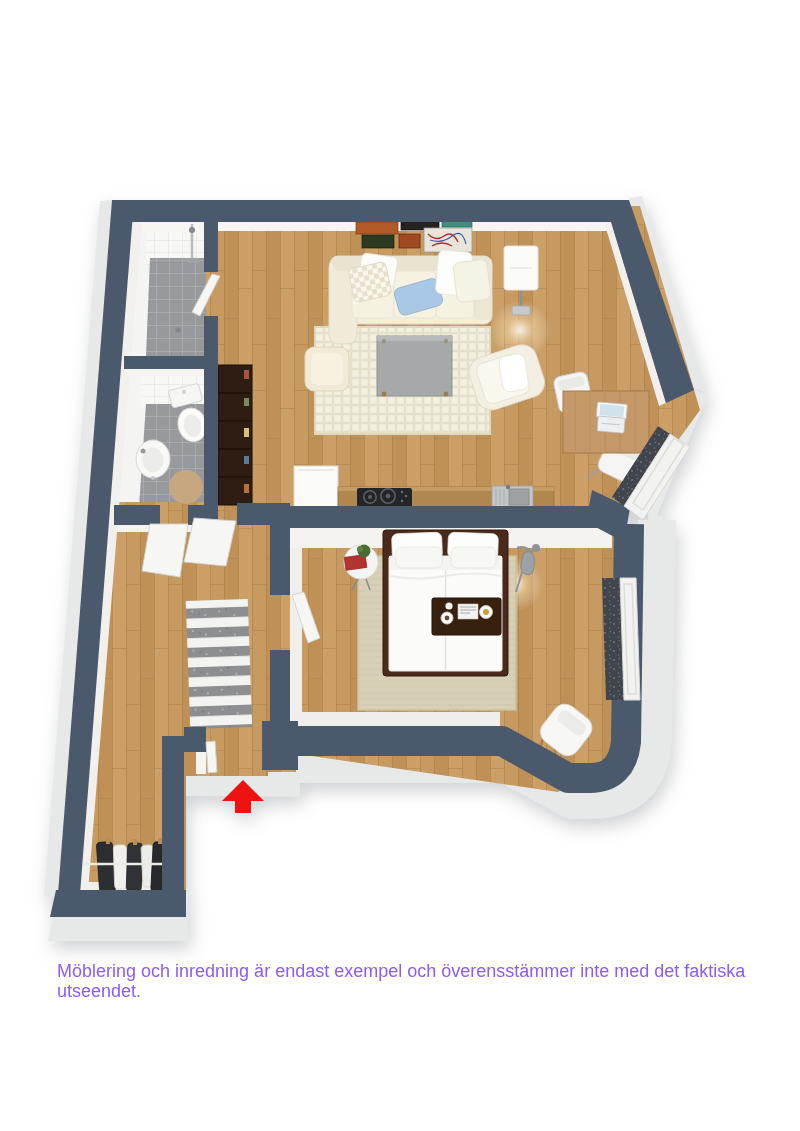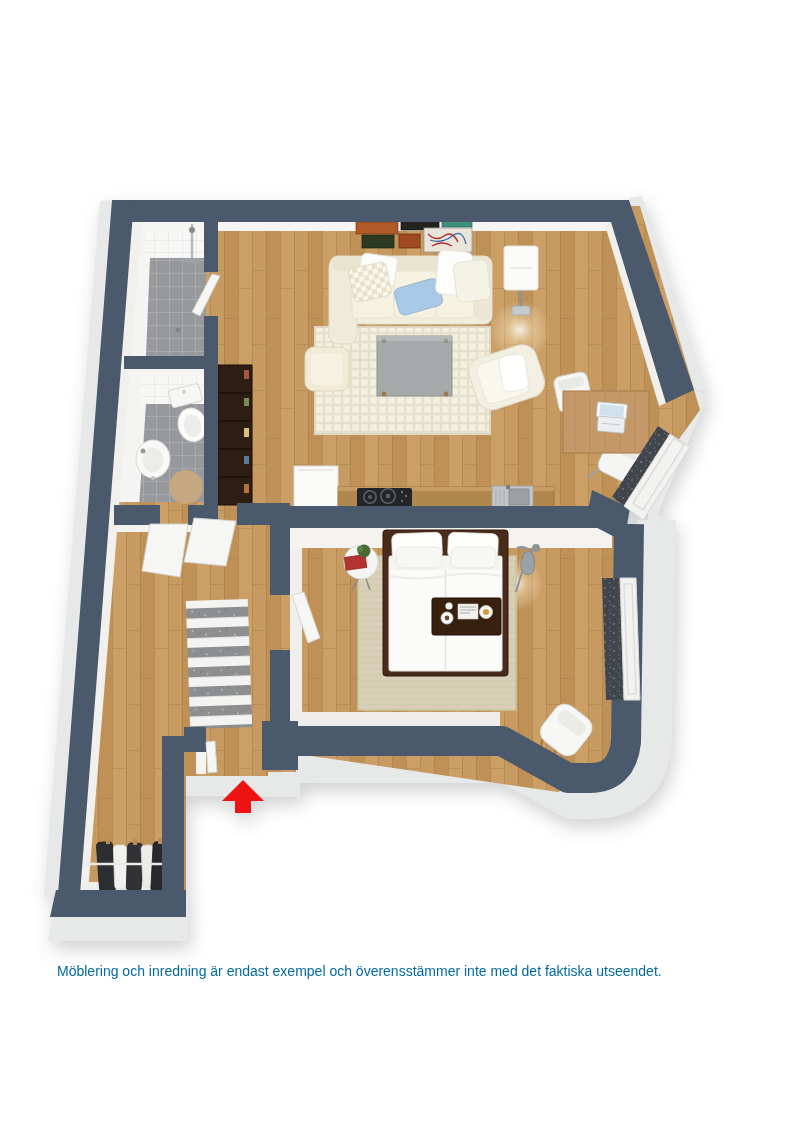--- a/index.html
+++ b/index.html
@@ -1,21 +1,21 @@
 <!DOCTYPE html>
 <html><head>
 <meta charset="utf-8">
 <style>
   html,body{margin:0;padding:0;background:#ffffff;}
   #stage{position:relative;width:800px;height:1131px;background:#ffffff;overflow:hidden;
          font-family:"Liberation Sans", sans-serif;}
   #plan-svg{position:absolute;left:0;top:0;
             filter:drop-shadow(3px 8px 9px rgba(40,45,55,0.22));}
   #caption{position:absolute;left:57px;top:961px;width:700px;
-           font-size:14px;line-height:20px;color:#0369a1;
+           font-size:18px;line-height:20px;color:#8b5cf6;
            font-family:"Liberation Sans", sans-serif;}
 </style>
 </head>
 <body>
 
 <div id="stage">
 
 <svg id="plan-svg" width="800" height="1131" viewBox="0 0 800 1131">
   <defs>
     <pattern id="woodV" width="42" height="120" patternUnits="userSpaceOnUse">

